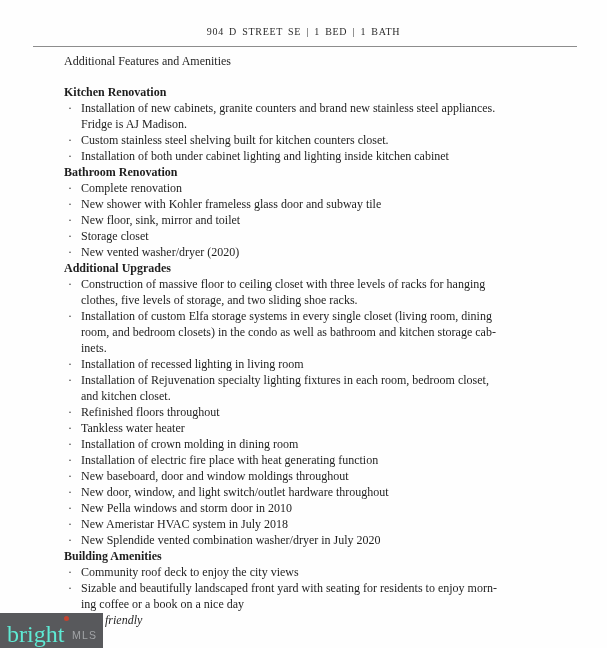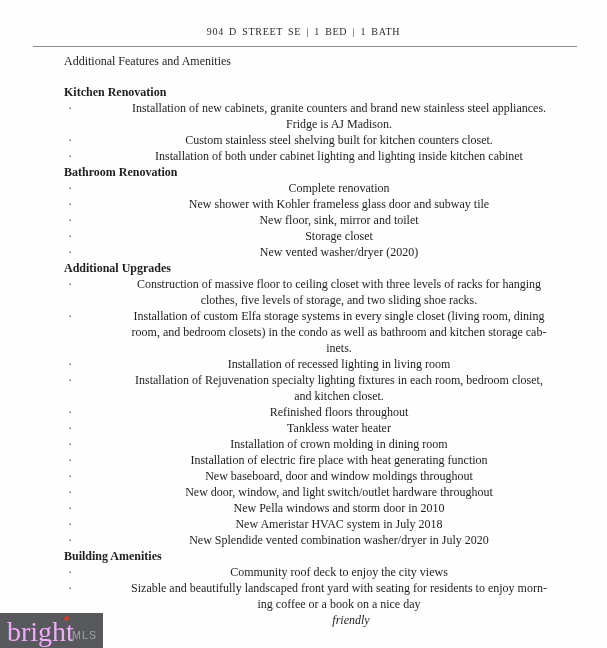--- a/index.html
+++ b/index.html
@@ -31,21 +31,21 @@
 
   .content {
     margin: 6px 10px 0 64px;
     font-size: 12px;
     line-height: 16px;
   }
   .intro { margin-bottom: 15px; }
   .sec-title { font-weight: bold; }
 
   ul.blist { list-style: none; margin: 0; padding: 0; }
-  ul.blist li { position: relative; padding-left: 17px; text-align: center; }
+  ul.blist li { position: relative; padding-left: 17px; }
   ul.blist li::before {
     content: "\00B7";
     position: absolute;
     left: 4px;
     top: 0;
     color: #333;
   }
   ul.blist li .t { white-space: pre-line; }
   ul.blist li.obscured { padding-left: 41px; font-style: italic; }
   ul.blist li.obscured::before { content: none; }
@@ -57,23 +57,23 @@
     width: 103px;
     height: 35px;
     background: #58595c;
     z-index: 5;
   }
   .logo .brand {
     position: absolute;
     left: 7px;
     bottom: 2px;
     font-family: "Liberation Serif", serif;
-    font-size: 28px;
+    font-size: 24px;
     line-height: 1;
-    color: #f0abfc;
+    color: #5eead4;
   }
   .logo .brand-dot {
     position: absolute;
     left: 64px;
     top: 3px;
     width: 5px;
     height: 5px;
     border-radius: 50%;
     background: #c4432e;
   }

